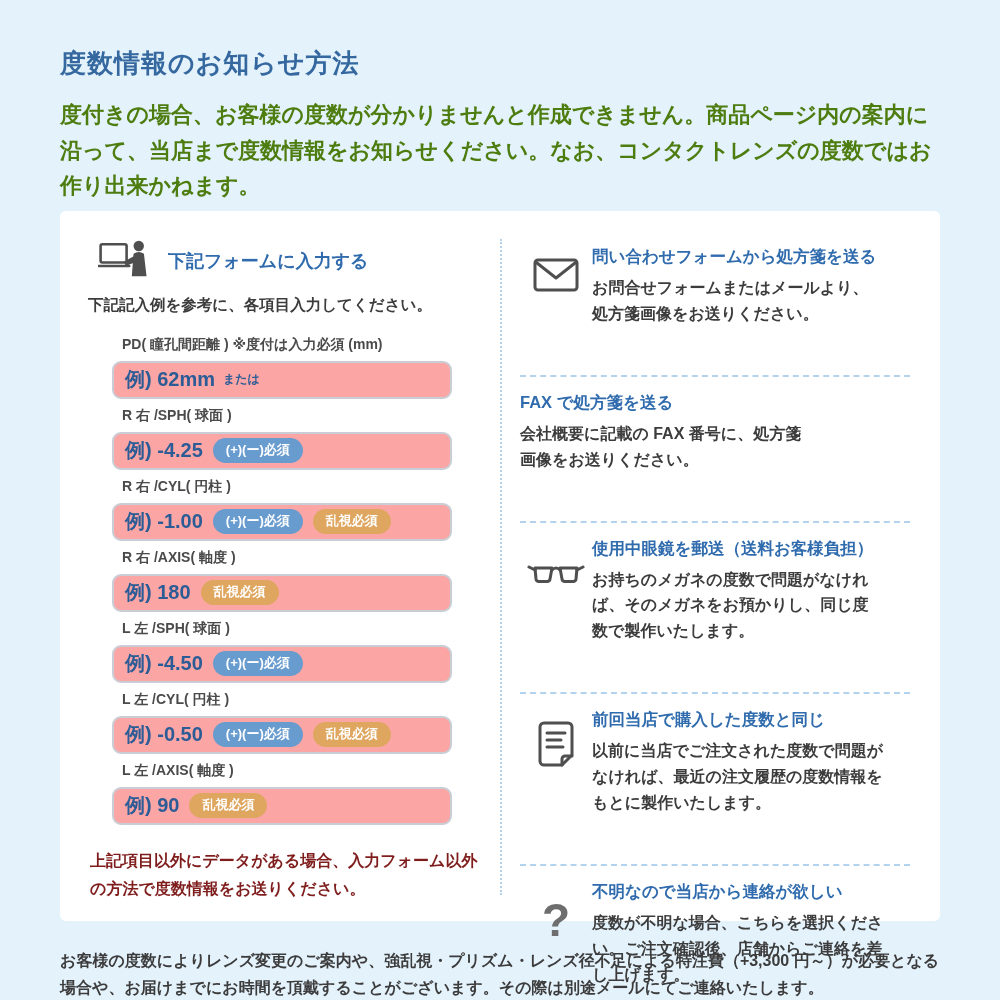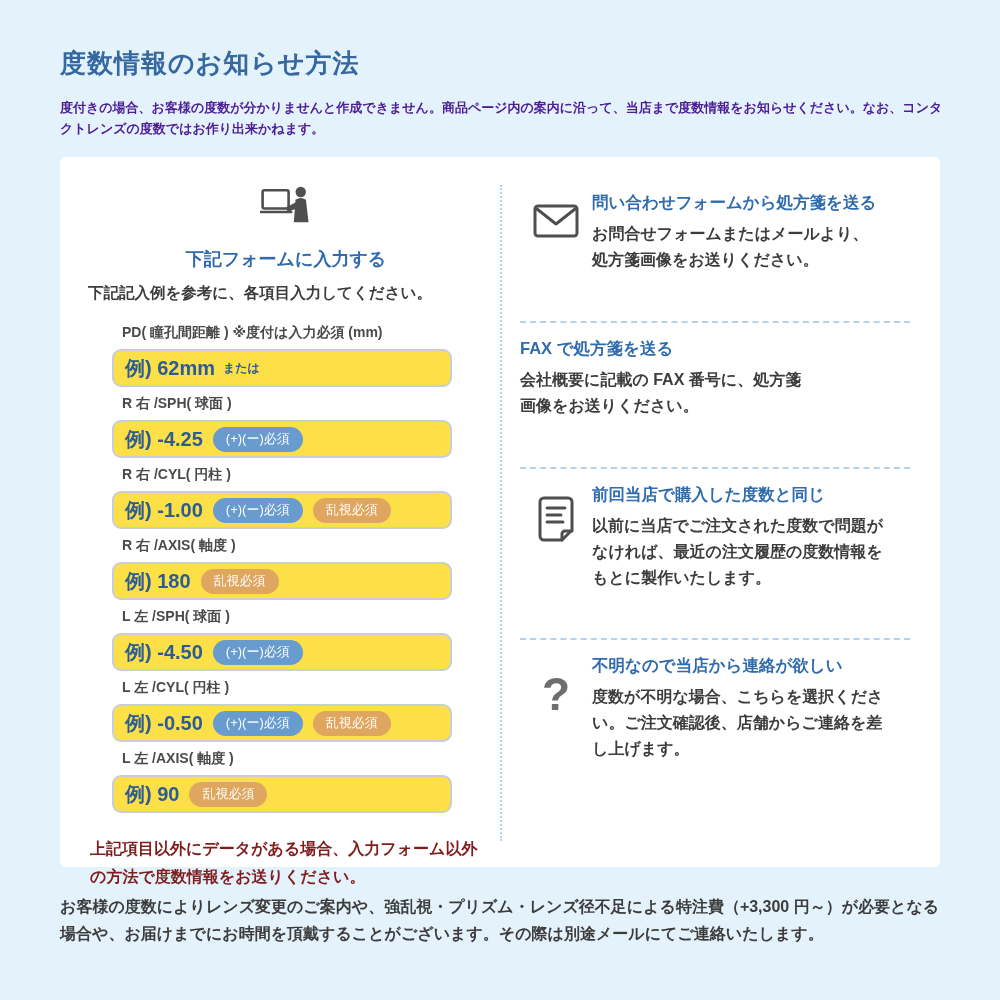--- a/index.html
+++ b/index.html
@@ -10,47 +10,47 @@
     color:#3C3C3C;
     overflow:hidden;
   }
   .page { width:1000px; height:840px; padding:46px 60px 0 60px; }
 
   .page-title {
     font-size:26px; font-weight:700; color:#34689F;
     letter-spacing:1px; margin-bottom:16px;
   }
   .intro {
-    font-size:13px; font-weight:600; line-height:1.62;
-    color:#4c1d95; width:884px; margin-bottom:18px;
+    font-size:22px; font-weight:600; line-height:1.62;
+    color:#4d7c0f; width:884px; margin-bottom:7px;
   }
 
   .card {
     width:880px; height:710px; background:#FFFFFF;
     border-radius:6px; display:flex; padding:20px 30px 18px 28px;
   }
 
   
   .left-col { width:412px; padding-right:26px; }
-  .form-header { display:flex; align-items:center; gap:18px; margin:8px 0 12px 10px;flex-direction:column; }
+  .form-header { display:flex; align-items:center; gap:18px; margin:8px 0 12px 10px; }
   .form-heading { color:#2F6BAD; font-size:18px; font-weight:700; white-space:nowrap; }
   .form-sub { font-size:15.5px; font-weight:700; color:#3C3C3C; margin:6px 0 20px 0; white-space:nowrap; }
 
   .field { margin-left:24px; margin-bottom:8px; }
   .field-label { font-size:14px; font-weight:700; color:#4A4A4A; margin:0 0 7px 10px; white-space:nowrap; }
   .field-box {
-    width:340px; height:38px; background:#fde047;
+    width:340px; height:38px; background:#fca5a5;
     border:2px solid #C9CED6; border-radius:9px;
     display:flex; align-items:center; gap:10px; padding:0 11px;
   }
   .example { color:#2B5C96; font-size:20px; font-weight:700; white-space:nowrap; }
   .example-or { color:#2B5C96; font-size:12px; font-weight:700; margin:0 -2px; white-space:nowrap; }
   .example-alt { color:#2B5C96; font-size:19px; font-weight:700; white-space:nowrap; }
   .badge {
-    color:#FFFFFF; font-size:13px; font-weight:400;
+    color:#FFFFFF; font-size:13px; font-weight:700;
     border-radius:14px; padding:4px 13px; white-space:nowrap; line-height:1.3;
   }
   .badge.blue { background:#689BCE; }
   .badge.orange { background:#DFA660; }
 
   .left-note {
     font-size:16px; font-weight:600; line-height:1.75;
     width:392px; margin:22px 0 0 2px; color:#7f1d1d;
   }
 
@@ -186,20 +186,35 @@
         </div>
       </div>
 
       <div class="method">
         <div>
           <div class="method-title">FAX で処方箋を送る</div>
           <div class="method-body">会社概要に記載の FAX 番号に、処方箋画像をお送りください。</div>
         </div>
       </div>
 
+      <div class="method">
+        <div class="method-icon" style="padding-top:24px;">
+          <svg width="58" height="24" viewBox="0 0 58 24">
+            <path class="ln" d="M2 5 L8 8"></path>
+            <path class="ln" d="M56 5 L50 8"></path>
+            <path class="ln" d="M8 6 h17 l-2 11 a3 3 0 0 1 -3 2.5 h-8 a3 3 0 0 1 -3 -2.5 z"></path>
+            <path class="ln" d="M33 6 h17 l-1 11 a3 3 0 0 1 -3 2.5 h-8 a3 3 0 0 1 -3 -2.5 z"></path>
+            <path class="ln" d="M25 8 q4 -4 8 0"></path>
+          </svg>
+        </div>
+        <div>
+          <div class="method-title">使用中眼鏡を郵送（送料お客様負担）</div>
+          <div class="method-body">お持ちのメガネの度数で問題がなければ、そのメガネをお預かりし、同じ度数で製作いたします。</div>
+        </div>
+      </div>
 
       <div class="method">
         <div class="method-icon">
           <svg width="40" height="48" viewBox="0 0 40 48">
             <path class="ln" d="M8 2 H32 a4 4 0 0 1 4 4 V34 L26 44 H8 a4 4 0 0 1 -4 -4 V6 a4 4 0 0 1 4 -4 Z"></path>
             <path class="ln" d="M26 44 V38 a3 3 0 0 1 3 -3 H36"></path>
             <path class="ln" d="M11 12 H29"></path>
             <path class="ln" d="M11 19 H25"></path>
             <path class="ln" d="M11 26 H27"></path>
           </svg>

